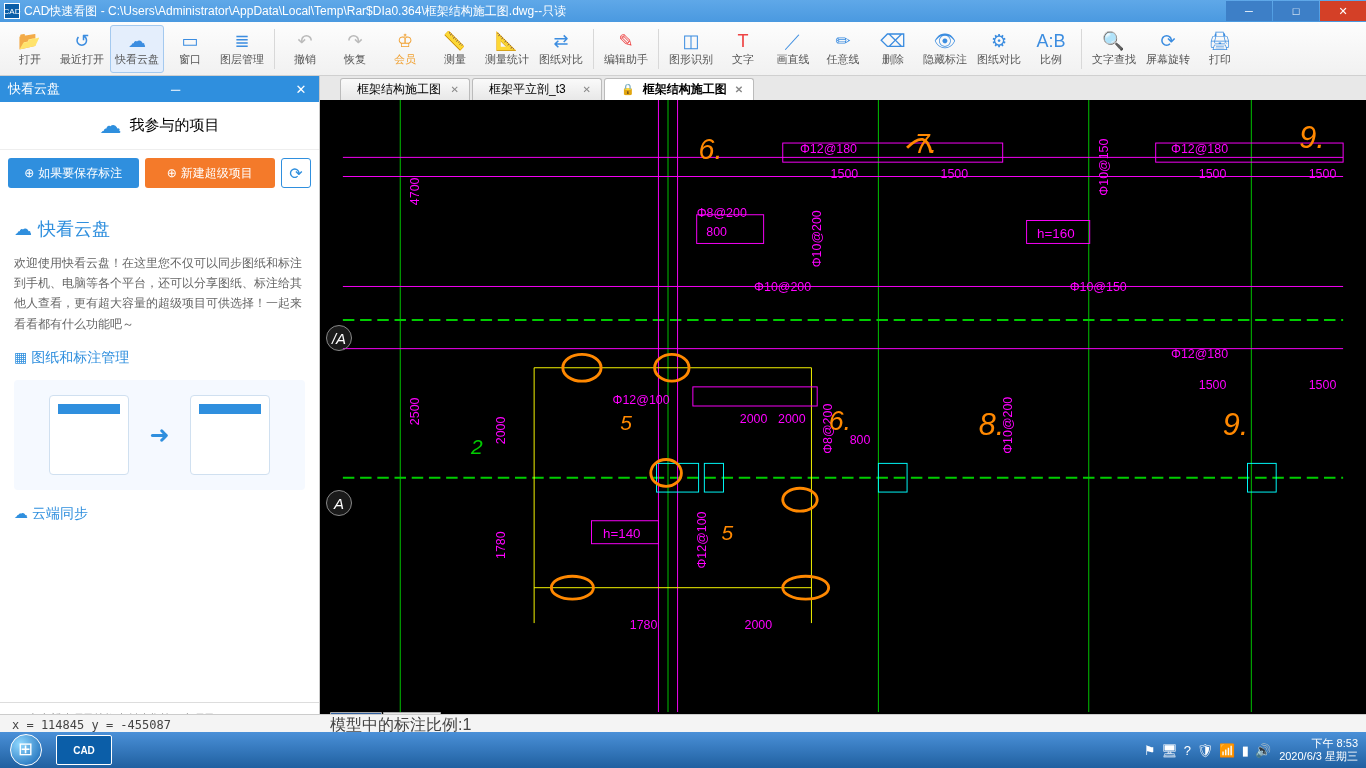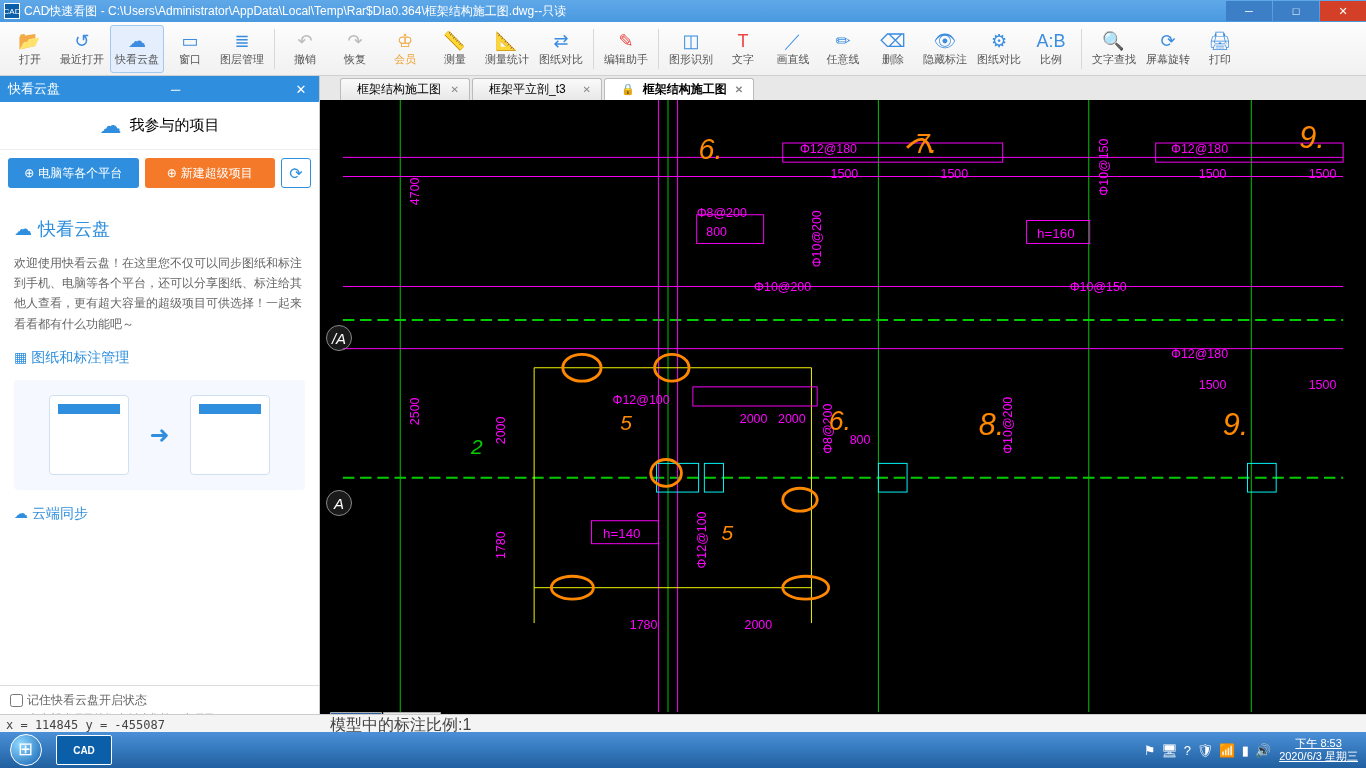--- a/index.html
+++ b/index.html
@@ -71,21 +71,21 @@
 .coords { position: absolute; bottom: 0; left: 6px; font-size: 12px; color: #444; font-family: monospace; background:#f4f4f4; padding:1px 4px;}
 
 
 .taskbar { position: absolute; bottom: 0; left: 0; right: 0; height: 36px; background: linear-gradient(#4a90d8,#2060a0); display: flex; align-items: center; }
 .start { width: 52px; height: 36px; display: flex; align-items: center; justify-content: center; }
 .start-orb { width: 32px; height: 32px; border-radius: 50%; background: radial-gradient(circle at 30% 30%, #8fd8ff, #1060b0); border: 1px solid #fff; position:relative; }
 .start-orb:after { content:"⊞"; color:#fff; position:absolute; top:3px; left:7px; font-size:18px;}
 .taskitem { width: 56px; height: 30px; margin-left: 4px; background: rgba(255,255,255,0.2); border: 1px solid rgba(255,255,255,0.4); border-radius: 2px; display: flex; align-items: center; justify-content: center; color: #fff; font-size: 10px;}
 .tray { margin-left: auto; display: flex; align-items: center; padding-right: 8px; gap: 8px; color: #fff; font-size: 11px; }
 .tray-icons { display: flex; gap: 6px; font-size: 13px; }
-.clock { text-align: center; line-height: 1.2; text-decoration: underline; }
+.clock { text-align: right; line-height: 1.2; }
 
 
 .dim-text { fill: #f0f; font-size: 13px; font-family: Arial; }
 .dim-line { stroke: #f0f; stroke-width: 1; fill: none; }
 .green-line { stroke: #0c0; stroke-width: 1; fill: none; }
 .green-dash { stroke: #0c0; stroke-width: 2; stroke-dasharray: 12 6; fill: none; }
 .yellow-line { stroke: #ff0; stroke-width: 1; fill: none; }
 .cyan-line { stroke: #0ff; stroke-width: 1; fill: none; }
 .orange-mark { stroke: #f80; stroke-width: 3; fill: none; }
 .h-label { fill: #f0f; font-size: 14px; font-family: Arial; }
@@ -221,21 +221,21 @@
       <span class="sbtn">─</span>
       <span class="sbtn">✕</span>
     </div>
     <div class="side-title">
       <span class="cloud-icon">☁</span>
       <span>我参与的项目</span>
     </div>
     <div class="side-actions">
       <div class="side-btn blue">
           <span>⊕</span>
-          <span>电脑等各个平台</span>
+          <span>如果要保存标注</span>
         </div>
       <div class="side-btn orange">
           <span>⊕</span>
           <span>新建超级项目</span>
         </div>
       <div class="side-refresh">
           <span>⟳</span>
         </div>
     </div>
     <div class="side-content">
@@ -252,24 +252,20 @@
         <div class="illust-box"></div>
           <div class="illust-arrow">➜</div>
           <div class="illust-box"></div>
       </div>
       <h4>
           <span style="color:#2f8fde">☁</span>
           <span>云端同步</span>
         </h4>
     </div>
     <div class="side-footer">
-      <label>
-          <input type="checkbox" style="">
-          <span>记住快看云盘开启状态</span>
-        </label>
       <div class="hint">点击新建项目按钮来创建您第一个项目</div>
     </div>
   </div>
 
   <div class="drawarea">
     <div class="tabs">
       <div class="tab">
           <span>框架结构施工图</span>
           <span class="x">✕</span>
         </div>
@@ -375,21 +371,21 @@
     </div>
 
     <div class="layout-tabs">
       <div class="ltab active">模型</div>
       <div class="ltab">布局1</div>
     </div>
   </div>
 </div>
 
 <div style="position:absolute; bottom:36px; left:0; right:0; height:18px; background:#f4f4f4; border-top:1px solid #ccc;">
-  <span class="coords" style="position:static; margin-left:2px;">x = 114845  y = -455087</span>
+  <span class="coords" style="position:static; margin-left:8px;">x = 114845  y = -455087</span>
   <span style="position:absolute; left:330px; font-size:16px; color:#444;">模型中的标注比例:1</span>
 </div>
 
 <div class="taskbar">
   <div class="start">
       <div class="start-orb"></div>
     </div>
   <div class="taskitem" style="background:#0b5ea8;border:1px solid #fff;font-weight:bold">CAD</div>
   <div class="tray">
     <div class="tray-icons">

